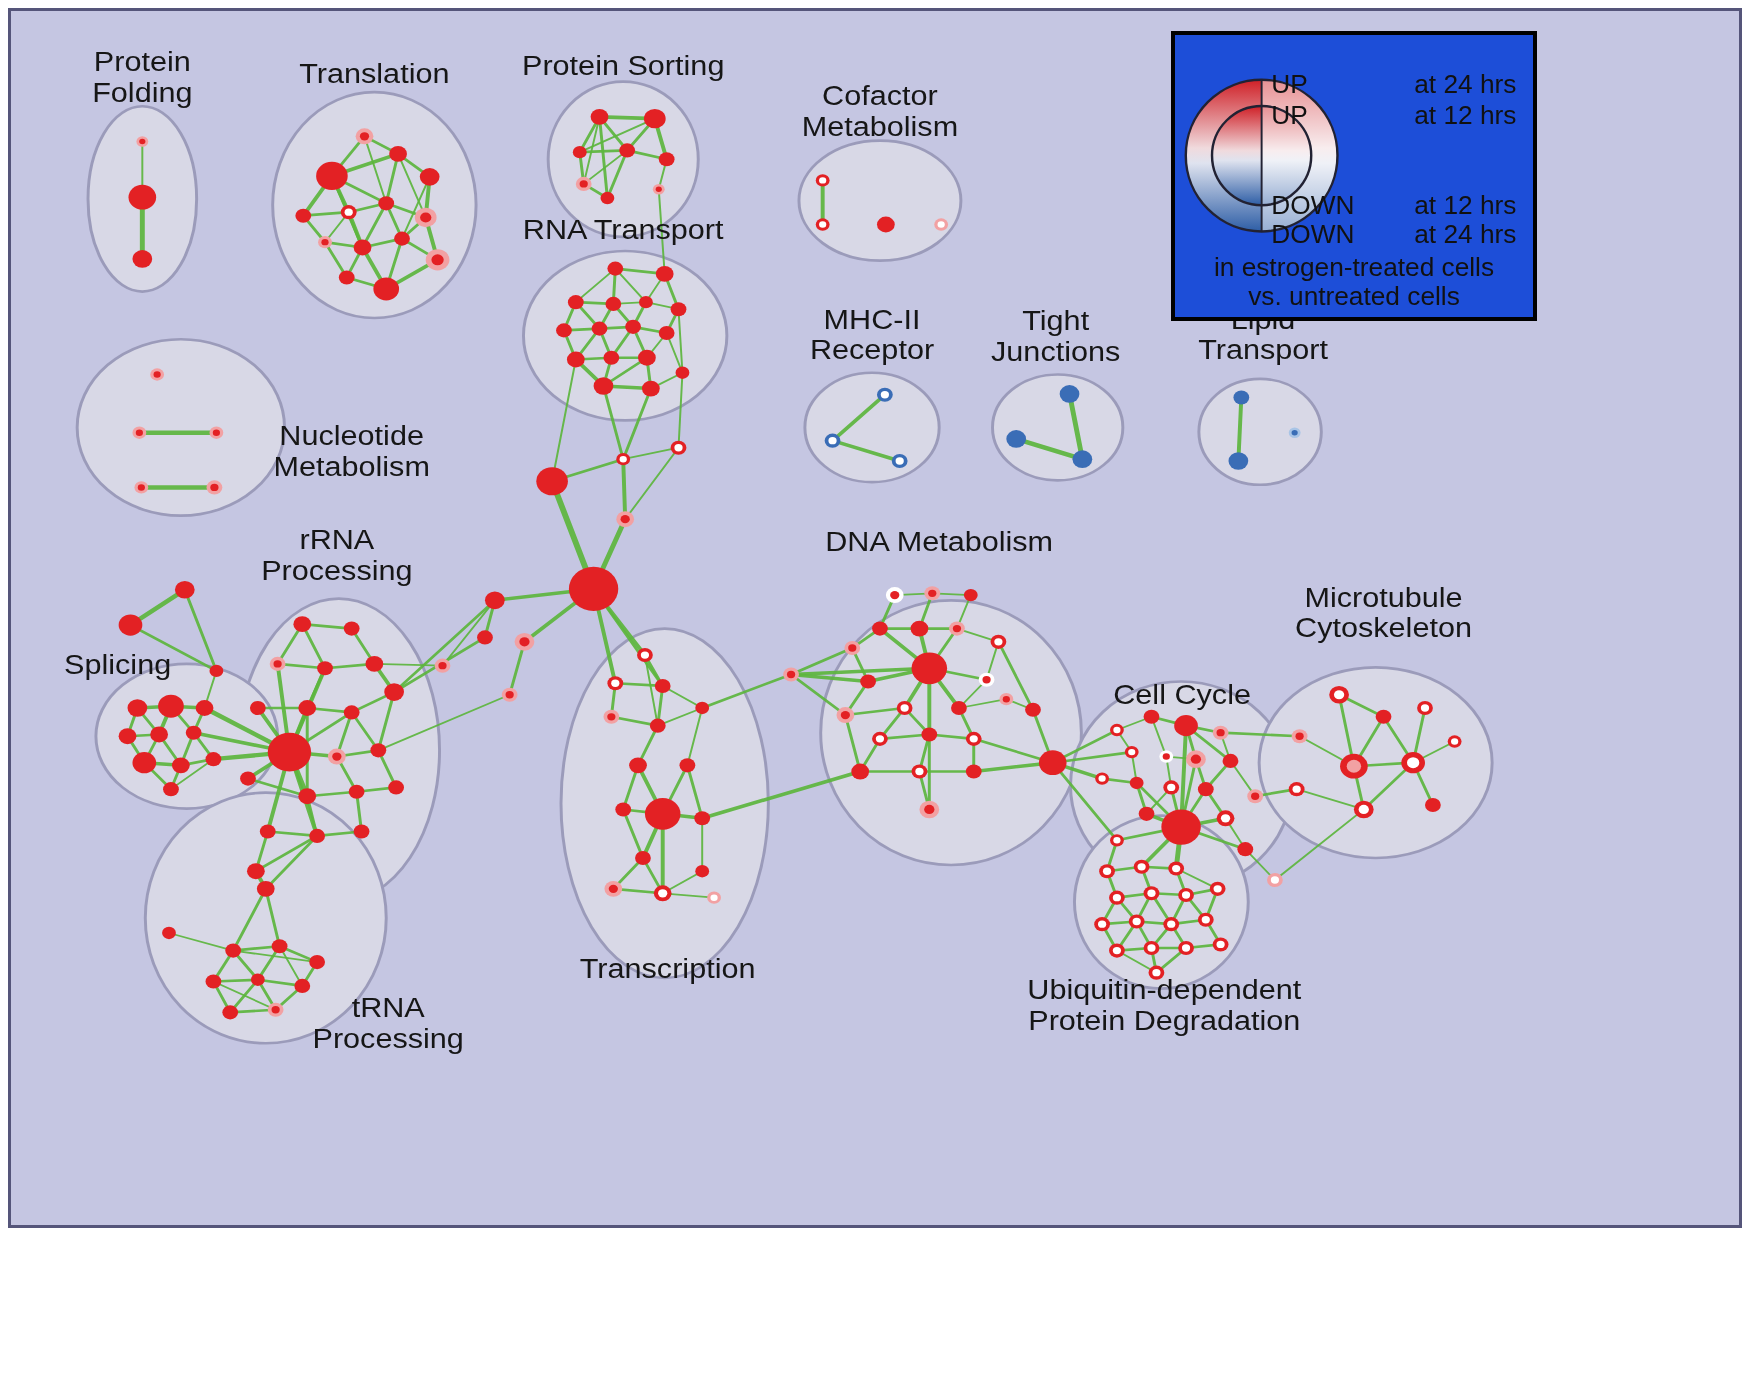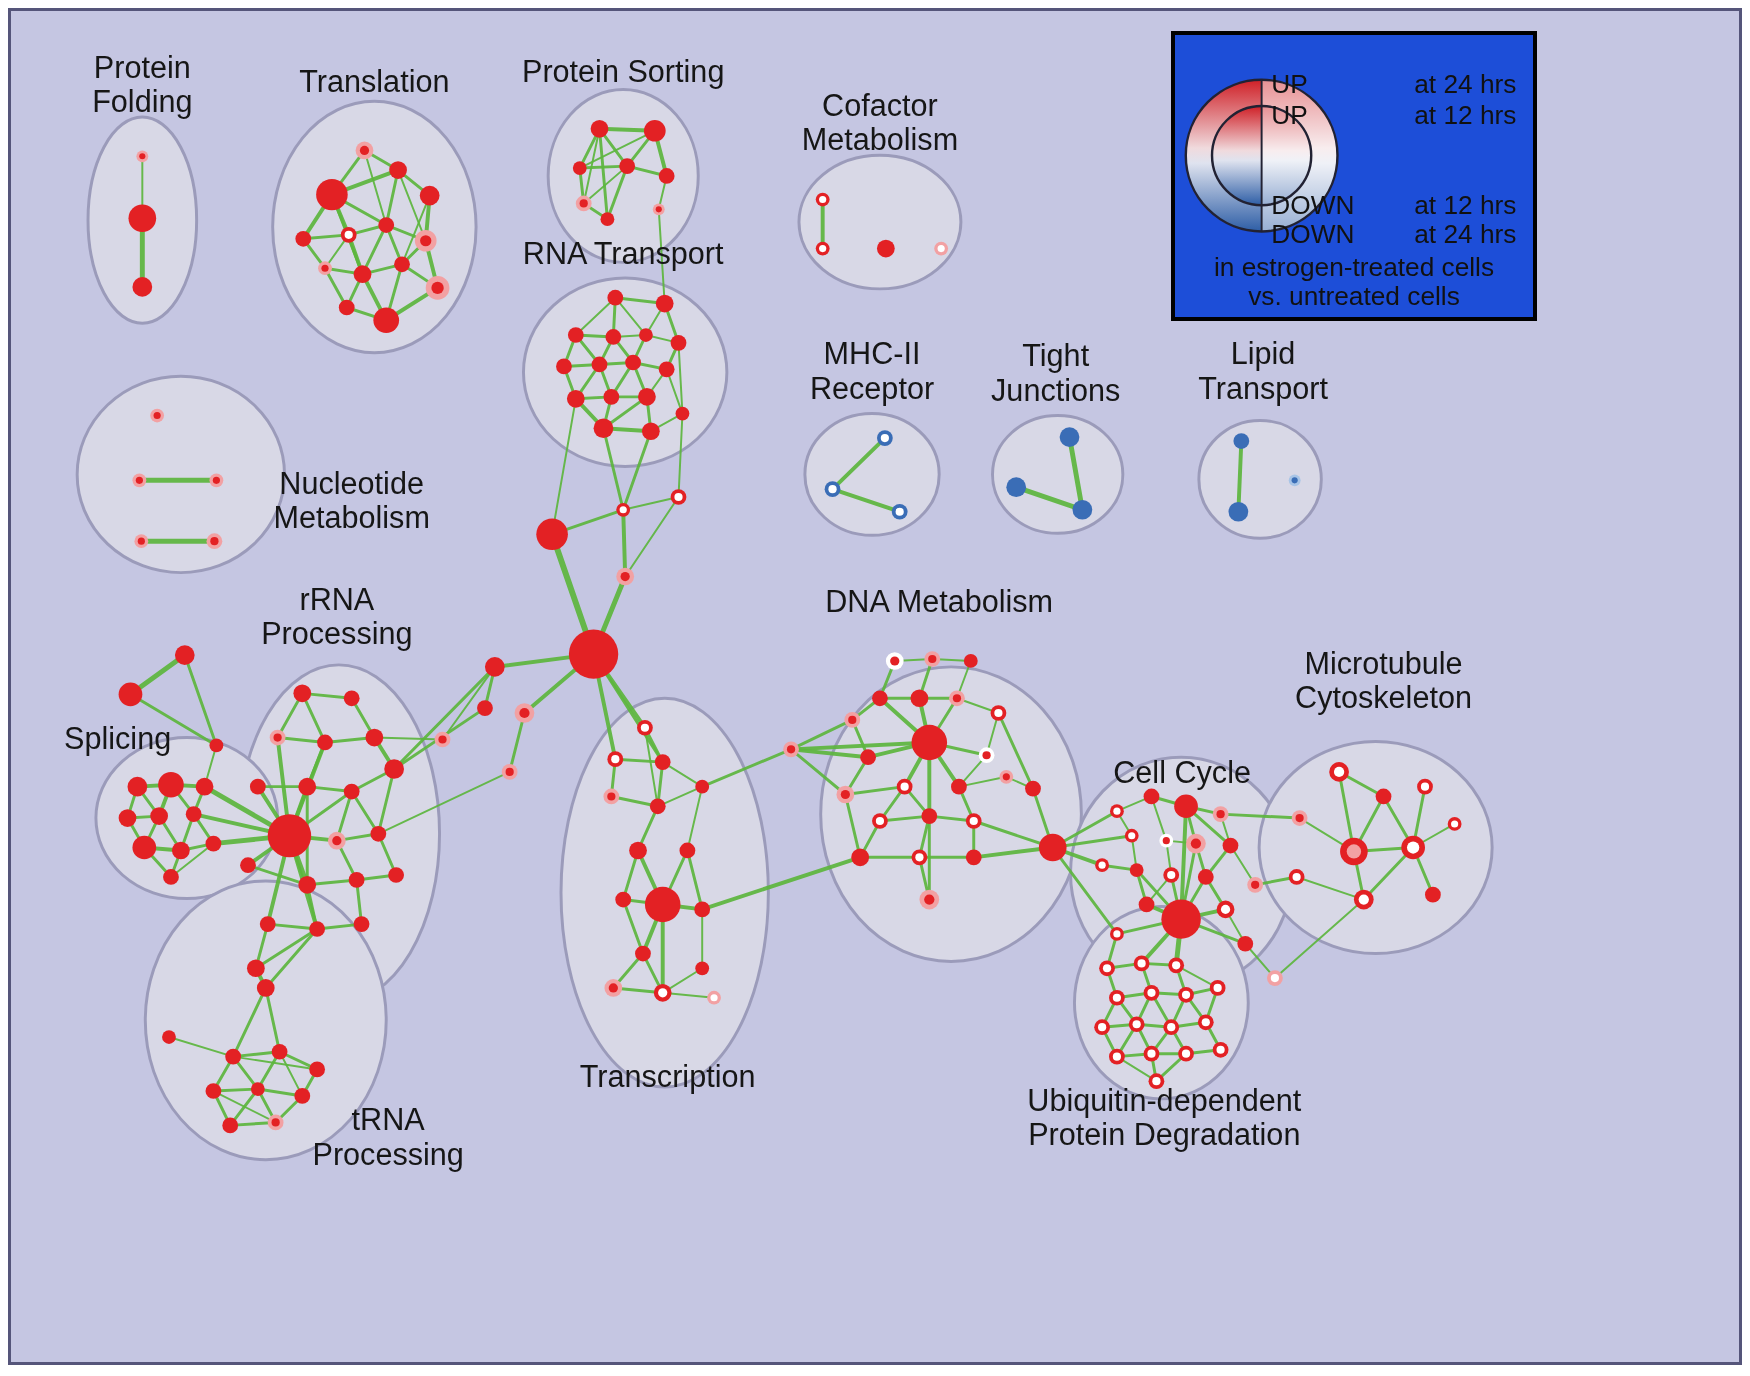--- a/index.html
+++ b/index.html
@@ -1,19 +1,19 @@
 <!DOCTYPE html>
 <html><head>
 <meta charset="utf-8">
 <style>
   html,body{margin:0;padding:0;background:#ffffff;font-family:"Liberation Sans",sans-serif;}
   .stage{
     position:relative;
     margin:8px;
-    width:1734px;height:1357px;
+    width:1734px;height:1220px;
     box-sizing:border-box;
     border:3px solid #55557a;
     background:#c5c6e2;
     overflow:hidden;
   }
   #network{position:absolute;left:0;top:0;width:100%;height:100%;}
   .legend{
     position:absolute;left:1160px;top:20px;width:366px;height:290px;
     box-sizing:border-box;
     background:#1d4ed8;

